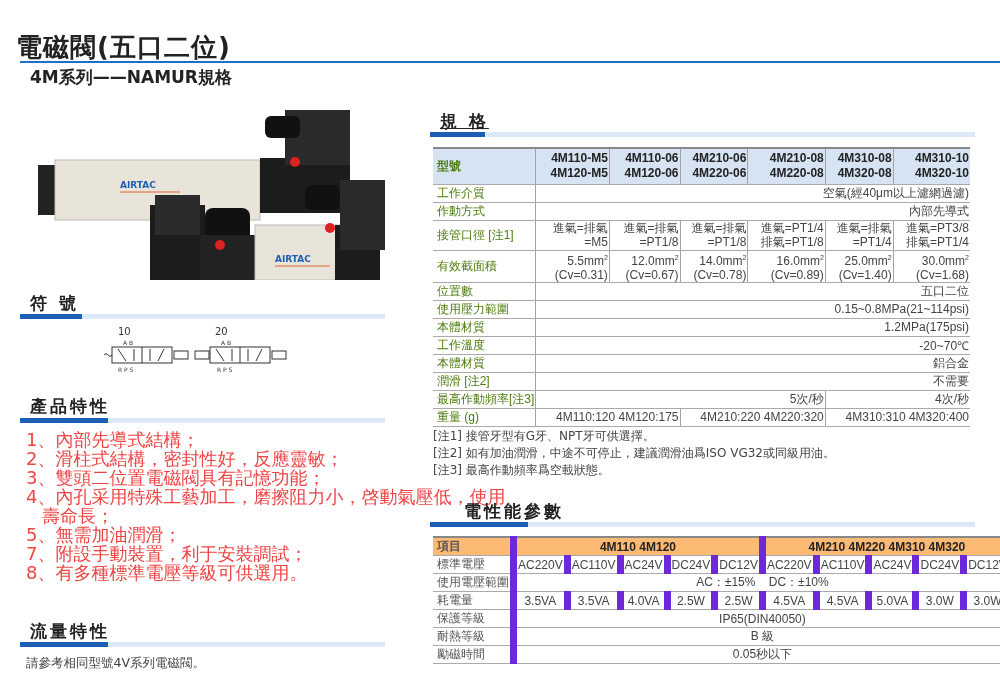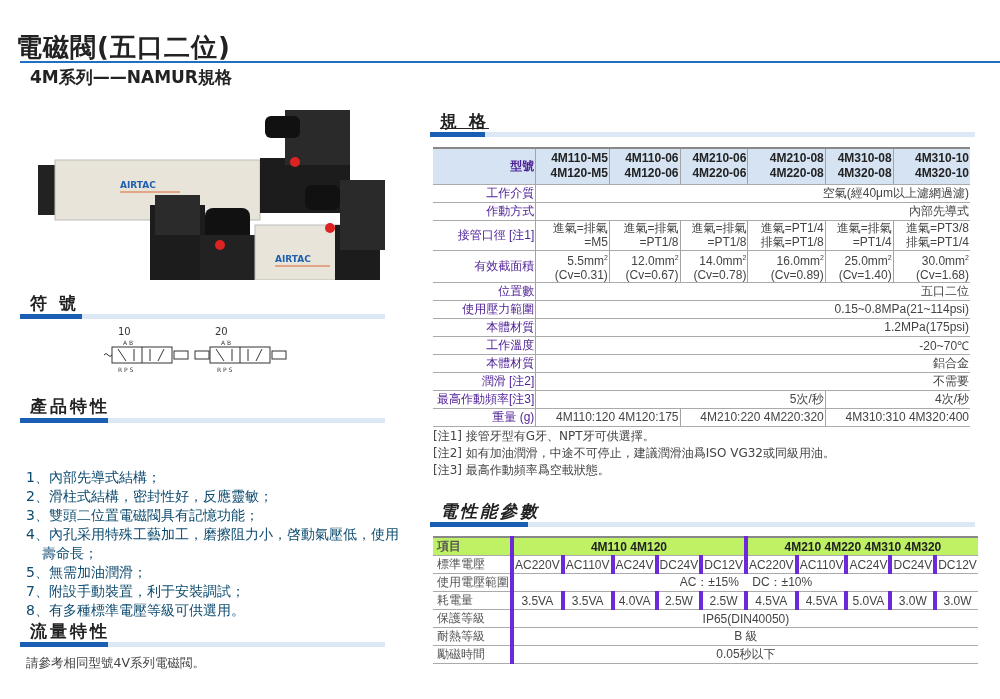--- a/index.html
+++ b/index.html
@@ -8,39 +8,39 @@
   .title-rule { position: absolute; left: 20px; top: 61px; width: 980px; height: 2px; background: #1f6fc5; }
   .subtitle { position: absolute; left: 30px; top: 66px; font-size: 17px; font-weight: bold; color: #222; }
 
   .photo { position: absolute; left: 30px; top: 110px; width: 360px; height: 170px; }
 
   .section-head { position: absolute; font-size: 17px; font-weight: bold; color: #222; letter-spacing: 3px; }
   .section-bar { position: absolute; height: 5px; background: #dce8f6; }
   .section-bar .accent { position: absolute; left: 0; top: 0; height: 5px; background: #1a5fb4; }
 
   .symbols { position: absolute; left: 90px; top: 325px; width: 300px; height: 50px; }
-  .features { position: absolute; left: 26px; top: 430px; font-size: 14px; color: #0c4a6e; line-height: 19px; margin-top: 38px; }
+  .features { position: absolute; left: 26px; top: 430px; font-size: 18px; color: #ef4444; line-height: 19px; }
   .features li { list-style: none; }
   .features .indent { padding-left: 16px; }
   .flow-text { position: absolute; left: 26px; top: 655px; font-size: 12.5px; color: #444; }
 
   table { border-collapse: collapse; position: absolute; font-family: "Liberation Sans", sans-serif; }
   .spec { left: 433px; top: 147px; width: 537px; font-size: 12px; }
   .spec td, .spec th { border-bottom: 1px solid #aaa; border-left: 1px solid #a3a3a3; text-align: right; padding: 0 1px; height: 17px; color: #444; white-space: nowrap; }
-  .spec td:first-child, .spec th:first-child { border-left: none; text-align: right; padding-left: 4px; width: 100px; color: #4c1d95; }
+  .spec td:first-child, .spec th:first-child { border-left: none; text-align: left; padding-left: 4px; width: 100px; color: #4d7c0f; }
   .spec thead th { background: #d5e3f3; font-weight: bold; color: #222; height: 36px; line-height: 15px; border-top: 2px solid #888; }
   .spec .tall td { height: 30px; line-height: 14px; }
   .spec sup { font-size: 7px; }
 
   .notes { position: absolute; left: 433px; top: 428px; font-size: 12px; color: #444; line-height: 17px; }
 
   .elec { left: 433px; top: 536px; width: 537px; font-size: 12px; }
-  .elec td, .elec th { border-bottom: 1px solid #aaa; border-left: 4px solid #6d28d9; text-align: center; padding: 0 1px; height: 17px; color: #444; white-space: nowrap; }
+  .elec td, .elec th { border-bottom: 1px solid #aaa; border-left: 7px solid #6d28d9; text-align: center; padding: 0 1px; height: 17px; color: #444; white-space: nowrap; }
   .elec td:first-child, .elec th:first-child { border-left: none; text-align: left; padding-left: 4px; width: 80px; color: #555; }
-  .elec thead th { background: #bef264; font-weight: bold; color: #222; border-top: 2px solid #888; }
+  .elec thead th { background: #fdba74; font-weight: bold; color: #222; border-top: 2px solid #888; }
 </style>
 </head>
 <body>
 
 <div class="title">電磁閥(五口二位)</div>
 <div class="title-rule"></div>
 <div class="subtitle">4M系列——NAMUR規格</div>
 
 <svg class="photo" viewBox="0 0 360 170">
   <g>
@@ -260,21 +260,21 @@
       </tr>
   </tbody>
 </table>
 
 <div class="notes">
   <div>[注1] 接管牙型有G牙、NPT牙可供選擇。</div>
   <div>[注2] 如有加油潤滑，中途不可停止，建議潤滑油爲ISO VG32或同級用油。</div>
   <div>[注3] 最高作動頻率爲空載狀態。</div>
 </div>
 
-<div class="section-head" style="left:440px;top:500px;font-style:italic;">電性能參數</div>
+<div class="section-head" style="left:464px;top:500px;">電性能參數</div>
 <div class="section-bar" style="left:430px;top:522px;width:545px;">
     <div class="accent" style="width:98px;"></div>
   </div>
 
 <table class="elec">
   <thead>
     <tr>
       <th>項目</th>
       <th colspan="5">4M110  4M120</th>
       <th colspan="5">4M210  4M220 4M310  4M320</th>

